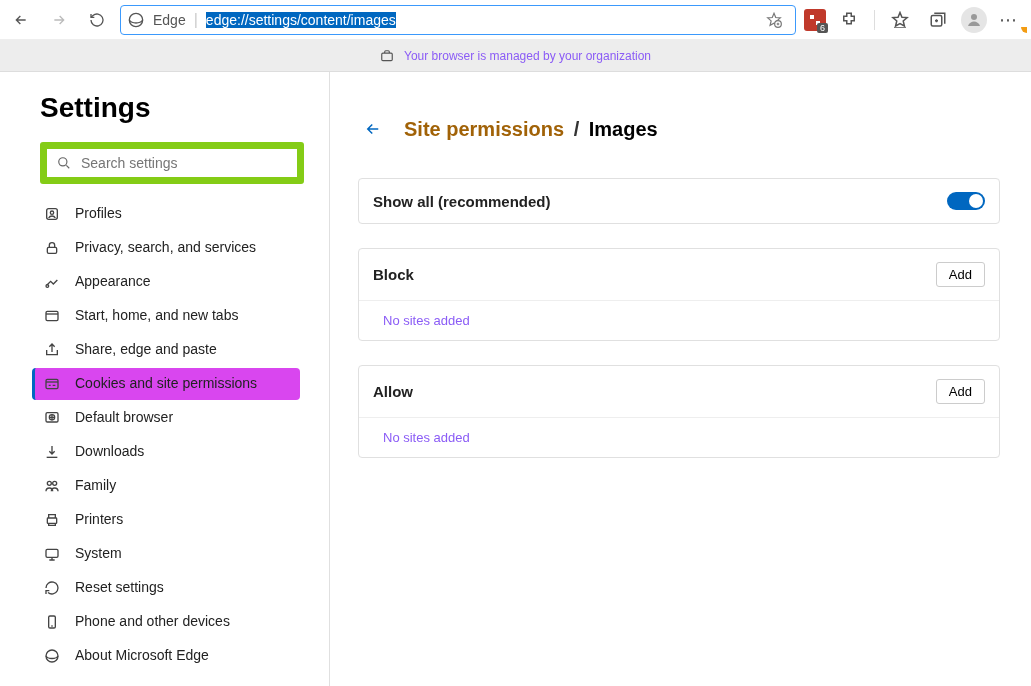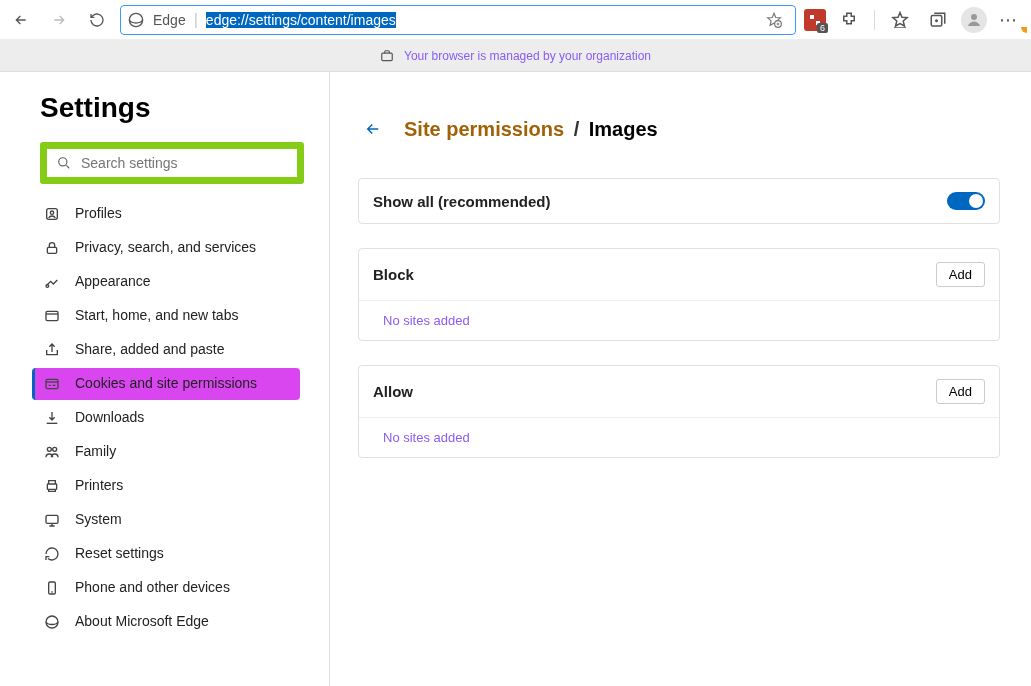--- a/index.html
+++ b/index.html
@@ -187,31 +187,41 @@
           </span>
           <span>Start, home, and new tabs</span>
         </li>
         <li class="nav-item">
           <span class="nav-icon">
             <svg width="16" height="16" viewBox="0 0 24 24" fill="none" stroke="currentColor" stroke-width="2">
               <path d="M4 12v7h16v-7"></path>
               <path d="M12 3v12M8 7l4-4 4 4"></path>
             </svg>
           </span>
-          <span>Share, added and paste</span>
+          <span>Share, edge and paste</span>
         </li>
         <li class="nav-item active">
           <span class="nav-icon">
             <svg width="16" height="16" viewBox="0 0 24 24" fill="none" stroke="currentColor" stroke-width="2">
               <rect x="3" y="5" width="18" height="14" rx="2"></rect>
               <path d="M3 9h18"></path>
               <path d="M7 14h3M13 14h4"></path>
             </svg>
           </span>
           <span>Cookies and site permissions</span>
+        </li>
+        <li class="nav-item">
+          <span class="nav-icon">
+            <svg width="16" height="16" viewBox="0 0 24 24" fill="none" stroke="currentColor" stroke-width="2">
+              <rect x="3" y="4" width="18" height="14" rx="2"></rect>
+              <circle cx="12" cy="11" r="4"></circle>
+              <path d="M8 11h8M12 7v8"></path>
+            </svg>
+          </span>
+          <span>Default browser</span>
         </li>
         <li class="nav-item">
           <span class="nav-icon">
             <svg width="16" height="16" viewBox="0 0 24 24" fill="none" stroke="currentColor" stroke-width="2">
               <path d="M12 3v12M8 11l4 4 4-4"></path>
               <path d="M4 20h16"></path>
             </svg>
           </span>
           <span>Downloads</span>
         </li>

